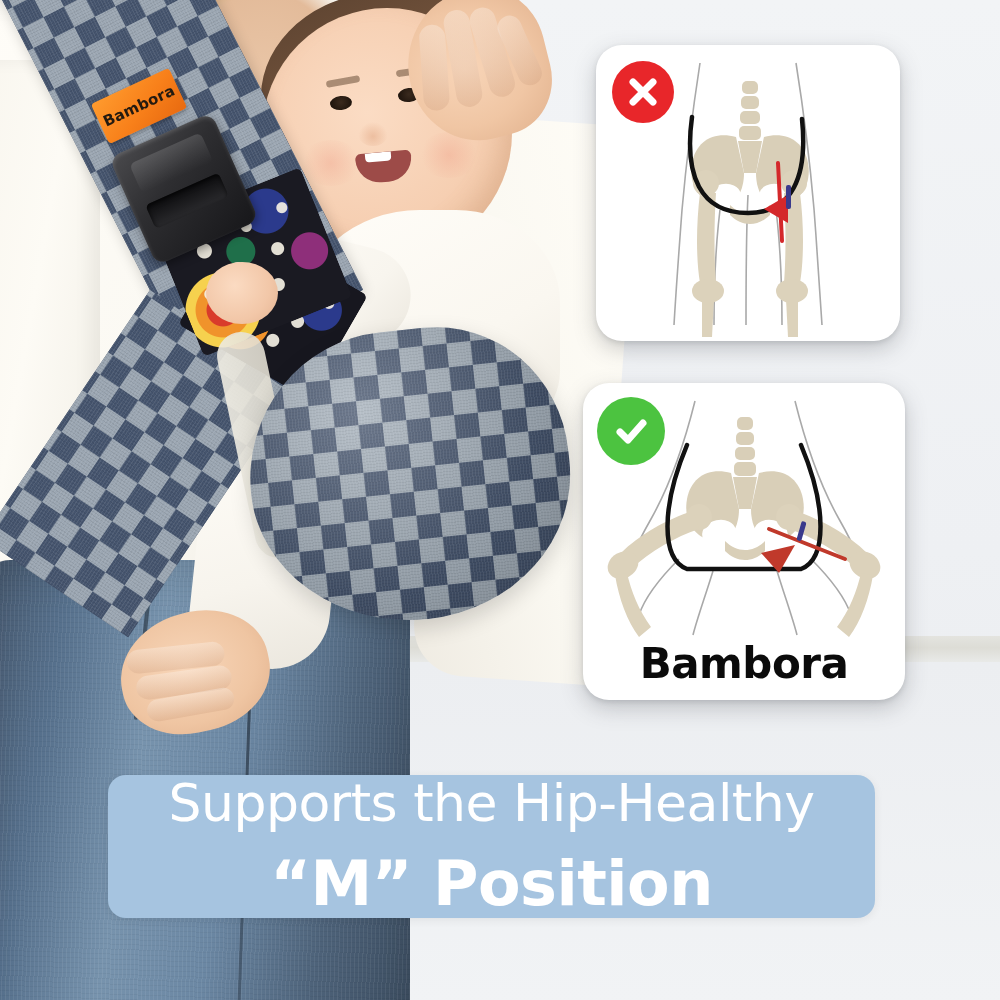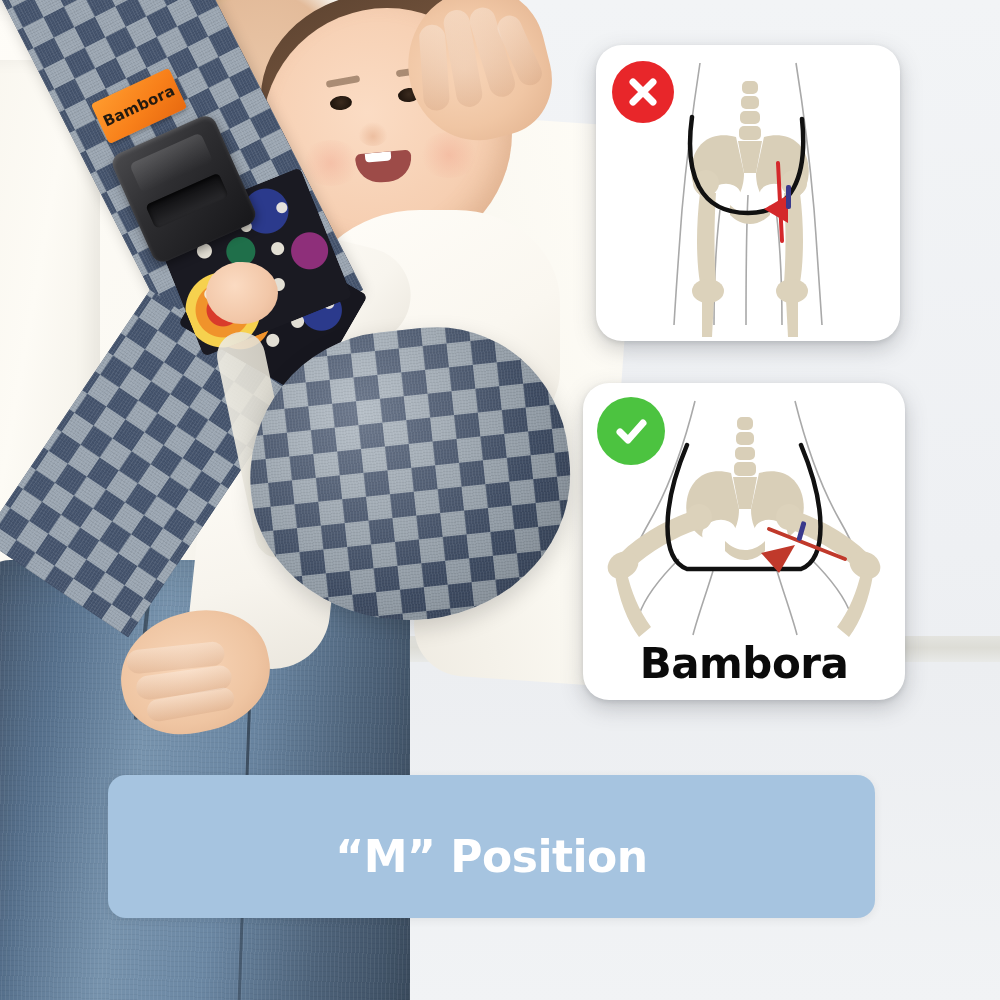--- a/index.html
+++ b/index.html
@@ -171,21 +171,21 @@
   .anat{position:absolute;inset:0;}
   .brandname{position:absolute;left:0;right:0;bottom:12px;text-align:center;
         font-family:"DejaVu Sans",sans-serif;font-size:42px;font-weight:700;color:#0b0b0b;letter-spacing:-.5px;}
 
   
   #banner{position:absolute;left:108px;top:775px;width:767px;height:143px;border-radius:18px;
         background:#a6c4e0;display:flex;flex-direction:column;align-items:center;justify-content:center;
         box-shadow:0 2px 10px rgba(0,0,0,.07);}
   .bline{color:#fff;text-align:center;font-family:"DejaVu Sans",sans-serif;line-height:1.02;}
   .bline1{font-size:52px;font-weight:400;letter-spacing:-.5px;}
-  .bline2{font-size:44px;font-weight:700;letter-spacing:-.5px;margin-top:22px;}
+  .bline2{font-size:62px;font-weight:700;letter-spacing:-.5px;margin-top:22px;}
 </style>
 </head>
 <body>
 
 <div id="stage">
 
   <div class="photo">
     <div class="wall"></div>
     <div class="baseboard"></div>
     <div class="floorline"></div>
@@ -370,16 +370,17 @@
     <div class="badge" style="background:#4cc340;">
       <svg width="40" height="40" viewBox="0 0 40 40">
         <path d="M9 21 L17 29 L32 12" stroke="#fff" stroke-width="7" fill="none" stroke-linecap="round" stroke-linejoin="round"></path>
       </svg>
     </div>
 
     <div class="brandname">Bambora</div>
   </div>
 
   <div id="banner">
+    <div class="bline bline1">Supports the Hip-Healthy</div>
     <div class="bline bline2">“M” Position</div>
   </div>
 
 </div>
 
 </body></html>

